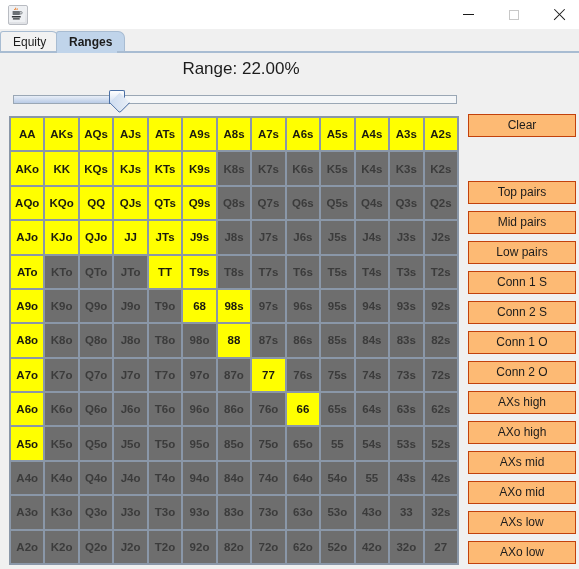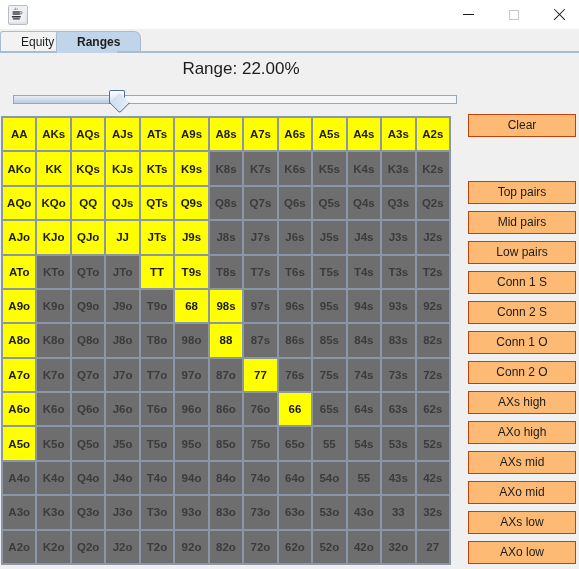--- a/index.html
+++ b/index.html
@@ -77,21 +77,21 @@
     position: absolute;
     left: 0; top: 29px;
     width: 579px; height: 24px;
     background: #f0f0f0;
   }
   .tab {
     position: absolute;
     top: 2px;
     height: 22px;
     box-sizing: border-box;
-    padding: 0 20px;
+    padding: 0 12px;
     line-height: 21px;
     font-size: 12px;
     color: #1c1c1c;
     border: 1px solid #a8bcd2;
     border-bottom: none;
     border-radius: 3px 7px 0 0;
     background: #f2f2f2;
     white-space: nowrap;
   }
   .tab.active {
@@ -171,21 +171,21 @@
     border-right: none;
     background: linear-gradient(135deg, #cddcf0, #e8eef7);
     transform: rotate(-45deg);
     transform-origin: top left;
     border-radius: 0 0 0 3px;
   }
 
   
   .grid {
     position: absolute;
-    left: 1px; top: 63px;
+    left: 9px; top: 63px;
     width: 450px; height: 449px;
     display: grid;
     grid-template-columns: repeat(13, 1fr);
     grid-template-rows: repeat(13, 1fr);
     gap: 0;
     background: #8a97a8;
     border: 1px solid #8a97a8;
     box-sizing: border-box;
   }
   .cell {

